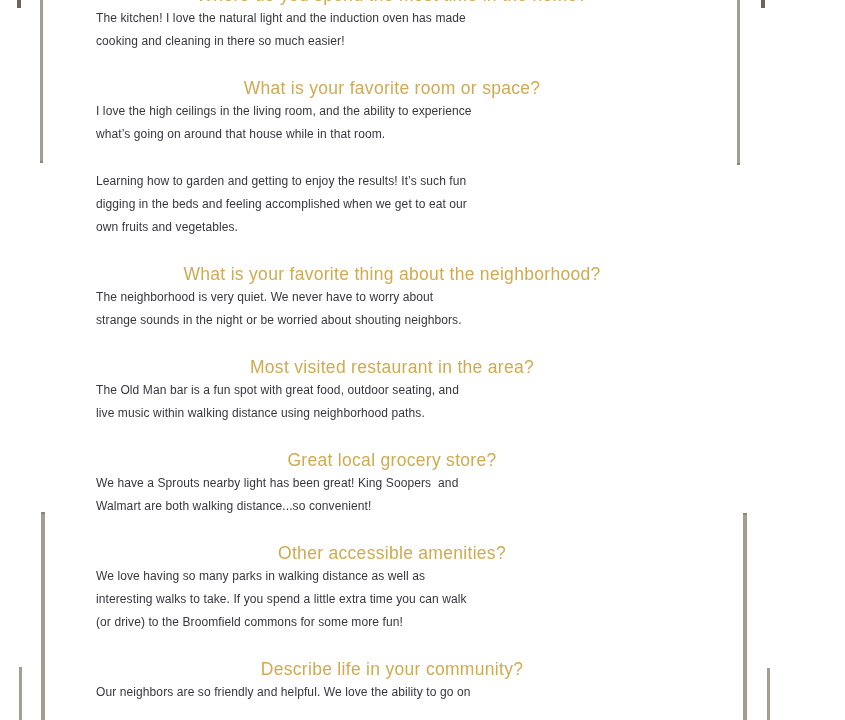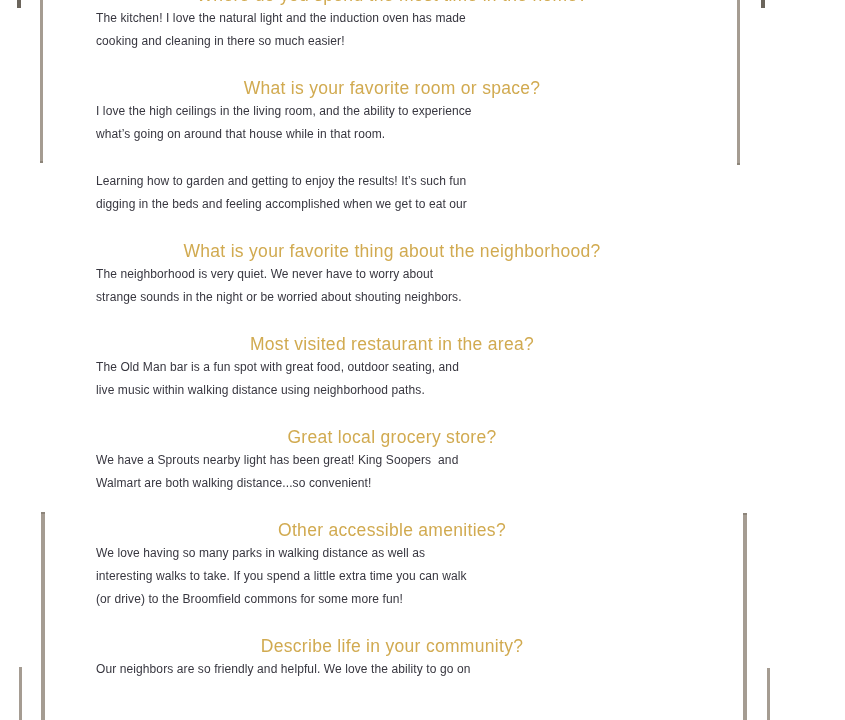--- a/index.html
+++ b/index.html
@@ -92,20 +92,21 @@
 
     <section class="qa-block">
       <h2 class="question">What is your favorite room or space?</h2>
       <p class="answer-line">I love the high ceilings in the living room, and the ability to experience</p>
       <p class="answer-line">what’s going on around that house while in that room.</p>
     </section>
 
     <section class="qa-block">
       <p class="answer-line">Learning how to garden and getting to enjoy the results! It’s such fun</p>
       <p class="answer-line">digging in the beds and feeling accomplished when we get to eat our</p>
+      <p class="answer-line">own fruits and vegetables.</p>
     </section>
 
     <section class="qa-block">
       <h2 class="question">What is your favorite thing about the neighborhood?</h2>
       <p class="answer-line">The neighborhood is very quiet. We never have to worry about</p>
       <p class="answer-line">strange sounds in the night or be worried about shouting neighbors.</p>
     </section>
 
     <section class="qa-block">
       <h2 class="question">Most visited restaurant in the area?</h2>

